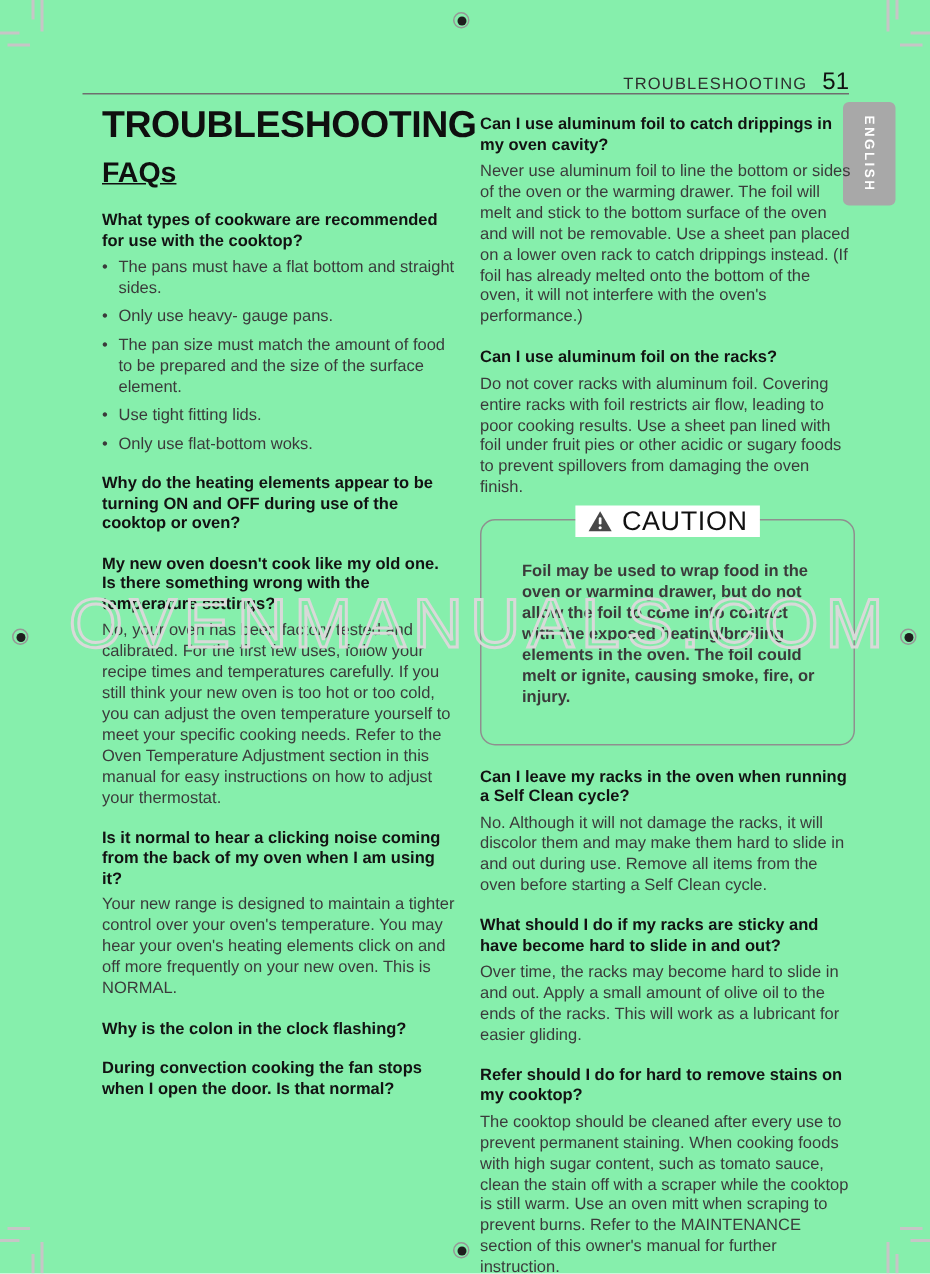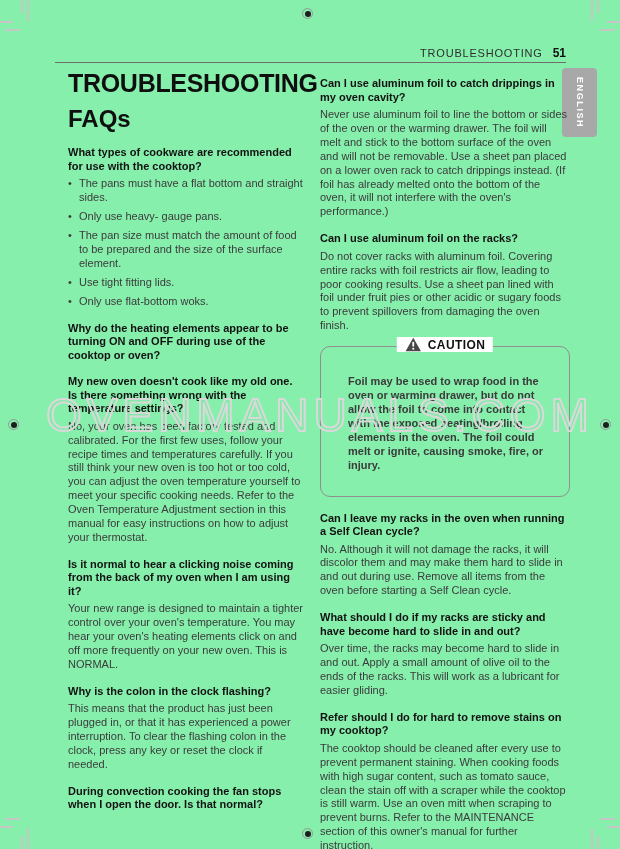--- a/index.html
+++ b/index.html
@@ -9,54 +9,54 @@
   
   .cm{position:absolute;background:#c6c6c6;}
 
   
   .reg{position:absolute;width:11px;height:11px;border:1.5px solid #979797;border-radius:50%;box-sizing:border-box;}
   .reg::after{content:'';position:absolute;inset:1.5px;background:#1e1e1e;border-radius:50%;}
 
   
   .runhead{position:absolute;top:46px;right:54px;display:flex;align-items:baseline;gap:10px;}
   .runhead .sec{font-size:11px;letter-spacing:0.8px;color:#2e2e2e;}
-  .runhead .pg{font-size:12px;font-weight:bold;color:#111;}
+  .runhead .pg{font-size:16px;font-weight:normal;color:#111;}
   .headrule{position:absolute;top:62px;left:55px;width:511px;height:1px;background:#6e6e6e;}
 
   
   .lang-tab{position:absolute;top:68px;left:562px;width:35px;height:69px;background:#a8a8a8;
             border-radius:4px;display:flex;align-items:center;justify-content:center;}
   .lang-tab span{writing-mode:vertical-rl;color:#fff;font-size:9px;font-weight:bold;letter-spacing:1.6px;}
 
   
   .watermark{position:absolute;left:46px;top:392px;width:528px;text-align:center;z-index:6;
              font-size:46px;font-weight:normal;letter-spacing:5px;line-height:1;
              color:rgba(0,0,0,0.02);-webkit-text-stroke:2px #d9d9d9;pointer-events:none;}
 
   
   .content{position:absolute;left:68px;top:70px;width:502px;display:flex;gap:16px;z-index:2;}
   .col-left{width:236px;}
   .col-right{width:250px;padding-top:7px;}
 
   h1.doc-title{margin:0 0 10px 0;font-size:25px;letter-spacing:-0.3px;color:#0f0f0f;line-height:1.05;}
-  h2.faqs{margin:0 0 15px 0;font-size:24px;color:#0f0f0f;line-height:1.05;}
+  h2.faqs{margin:0 0 15px 0;font-size:19px;color:#0f0f0f;line-height:1.05;text-decoration:underline;}
 
   .qa{margin:0 0 13px 0;}
   .question{margin:0 0 4px 0;font-size:11px;line-height:13.5px;font-weight:bold;color:#121212;}
   .answer{margin:0;font-size:11px;line-height:13.9px;color:#3b3b3b;}
   ul.bullets{margin:2px 0 0 0;padding:0;list-style:none;}
   ul.bullets li{position:relative;padding-left:11px;margin-bottom:5px;font-size:11px;line-height:13.9px;color:#3b3b3b;}
   ul.bullets li::before{content:'\2022';position:absolute;left:0;top:0;color:#3b3b3b;}
 
   
   .caution-box{position:relative;margin:12px 0 15px 0;border:1.5px solid #8f8f8f;border-radius:10px;
                padding:12px 9px 7px 11px;}
   .caution-title{position:absolute;top:-10px;left:50%;transform:translateX(-50%);background:#fff;
                  padding:0 8px;display:flex;align-items:center;gap:6px;white-space:nowrap;}
-  .caution-title span{font-size:12px;font-weight:bold;letter-spacing:0.4px;color:#111;}
+  .caution-title span{font-size:18px;font-weight:normal;letter-spacing:0.4px;color:#111;}
   .caution-text{margin:16px;font-size:11px;line-height:13.9px;color:#3b3b3b;font-weight:bold;}
 </style>
 </head>
 <body>
 
 <div class="page">
 
   <div class="cm" style="left:21px;top:0;width:1.5px;height:13px"></div>
   <div class="cm" style="left:27px;top:0;width:1.5px;height:21px"></div>
   <div class="cm" style="left:0;top:21px;width:13px;height:1.5px"></div>
@@ -115,21 +115,20 @@
           <div class="qa">
             <h3 class="question">My new oven doesn't cook like my old one. Is there something wrong with the temperature settings?</h3>
             <p class="answer">No, your oven has been factory tested and calibrated. For the first few uses, follow your recipe times and temperatures carefully. If you still think your new oven is too hot or too cold, you can adjust the oven temperature yourself to meet your specific cooking needs. Refer to the Oven Temperature Adjustment section in this manual for easy instructions on how to adjust your thermostat.</p>
           </div>
           <div class="qa">
             <h3 class="question">Is it normal to hear a clicking noise coming from the back of my oven when I am using it?</h3>
             <p class="answer">Your new range is designed to maintain a tighter control over your oven's temperature. You may hear your oven's heating elements click on and off more frequently on your new oven. This is NORMAL.</p>
           </div>
           <div class="qa">
             <h3 class="question">Why is the colon in the clock flashing?</h3>
-            <p class="answer">This means that the product has just been plugged in, or that it has experienced a power interruption. To clear the flashing colon in the clock, press any key or reset the clock if needed.</p>
           </div>
           <div class="qa">
             <h3 class="question">During convection cooking the fan stops when I open the door. Is that normal?</h3>
           </div>
         </div>
     </div>
     <div class="col-right">
       <div id="right-items">
           <div class="qa">
             <h3 class="question">Can I use aluminum foil to catch drippings in my oven cavity?</h3>

